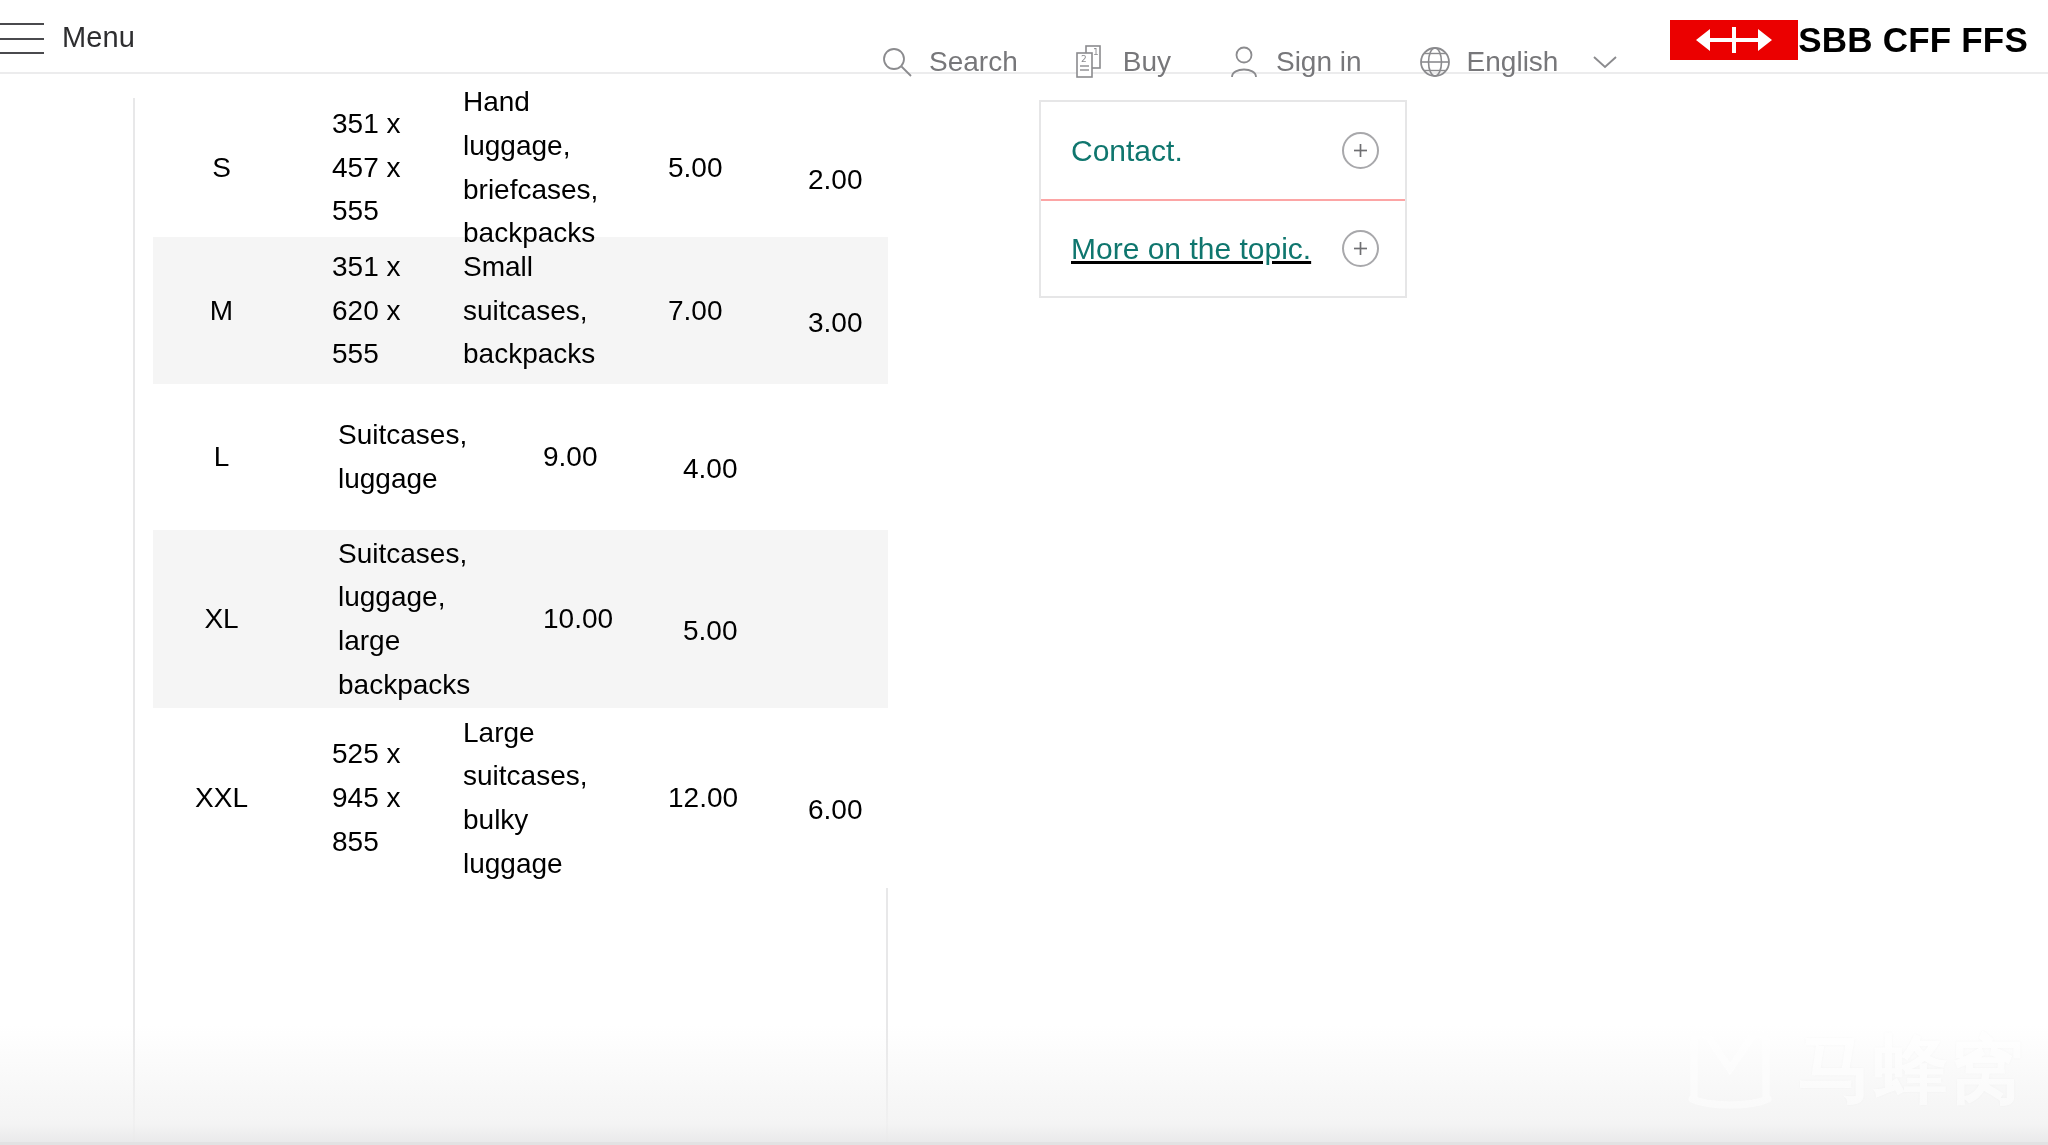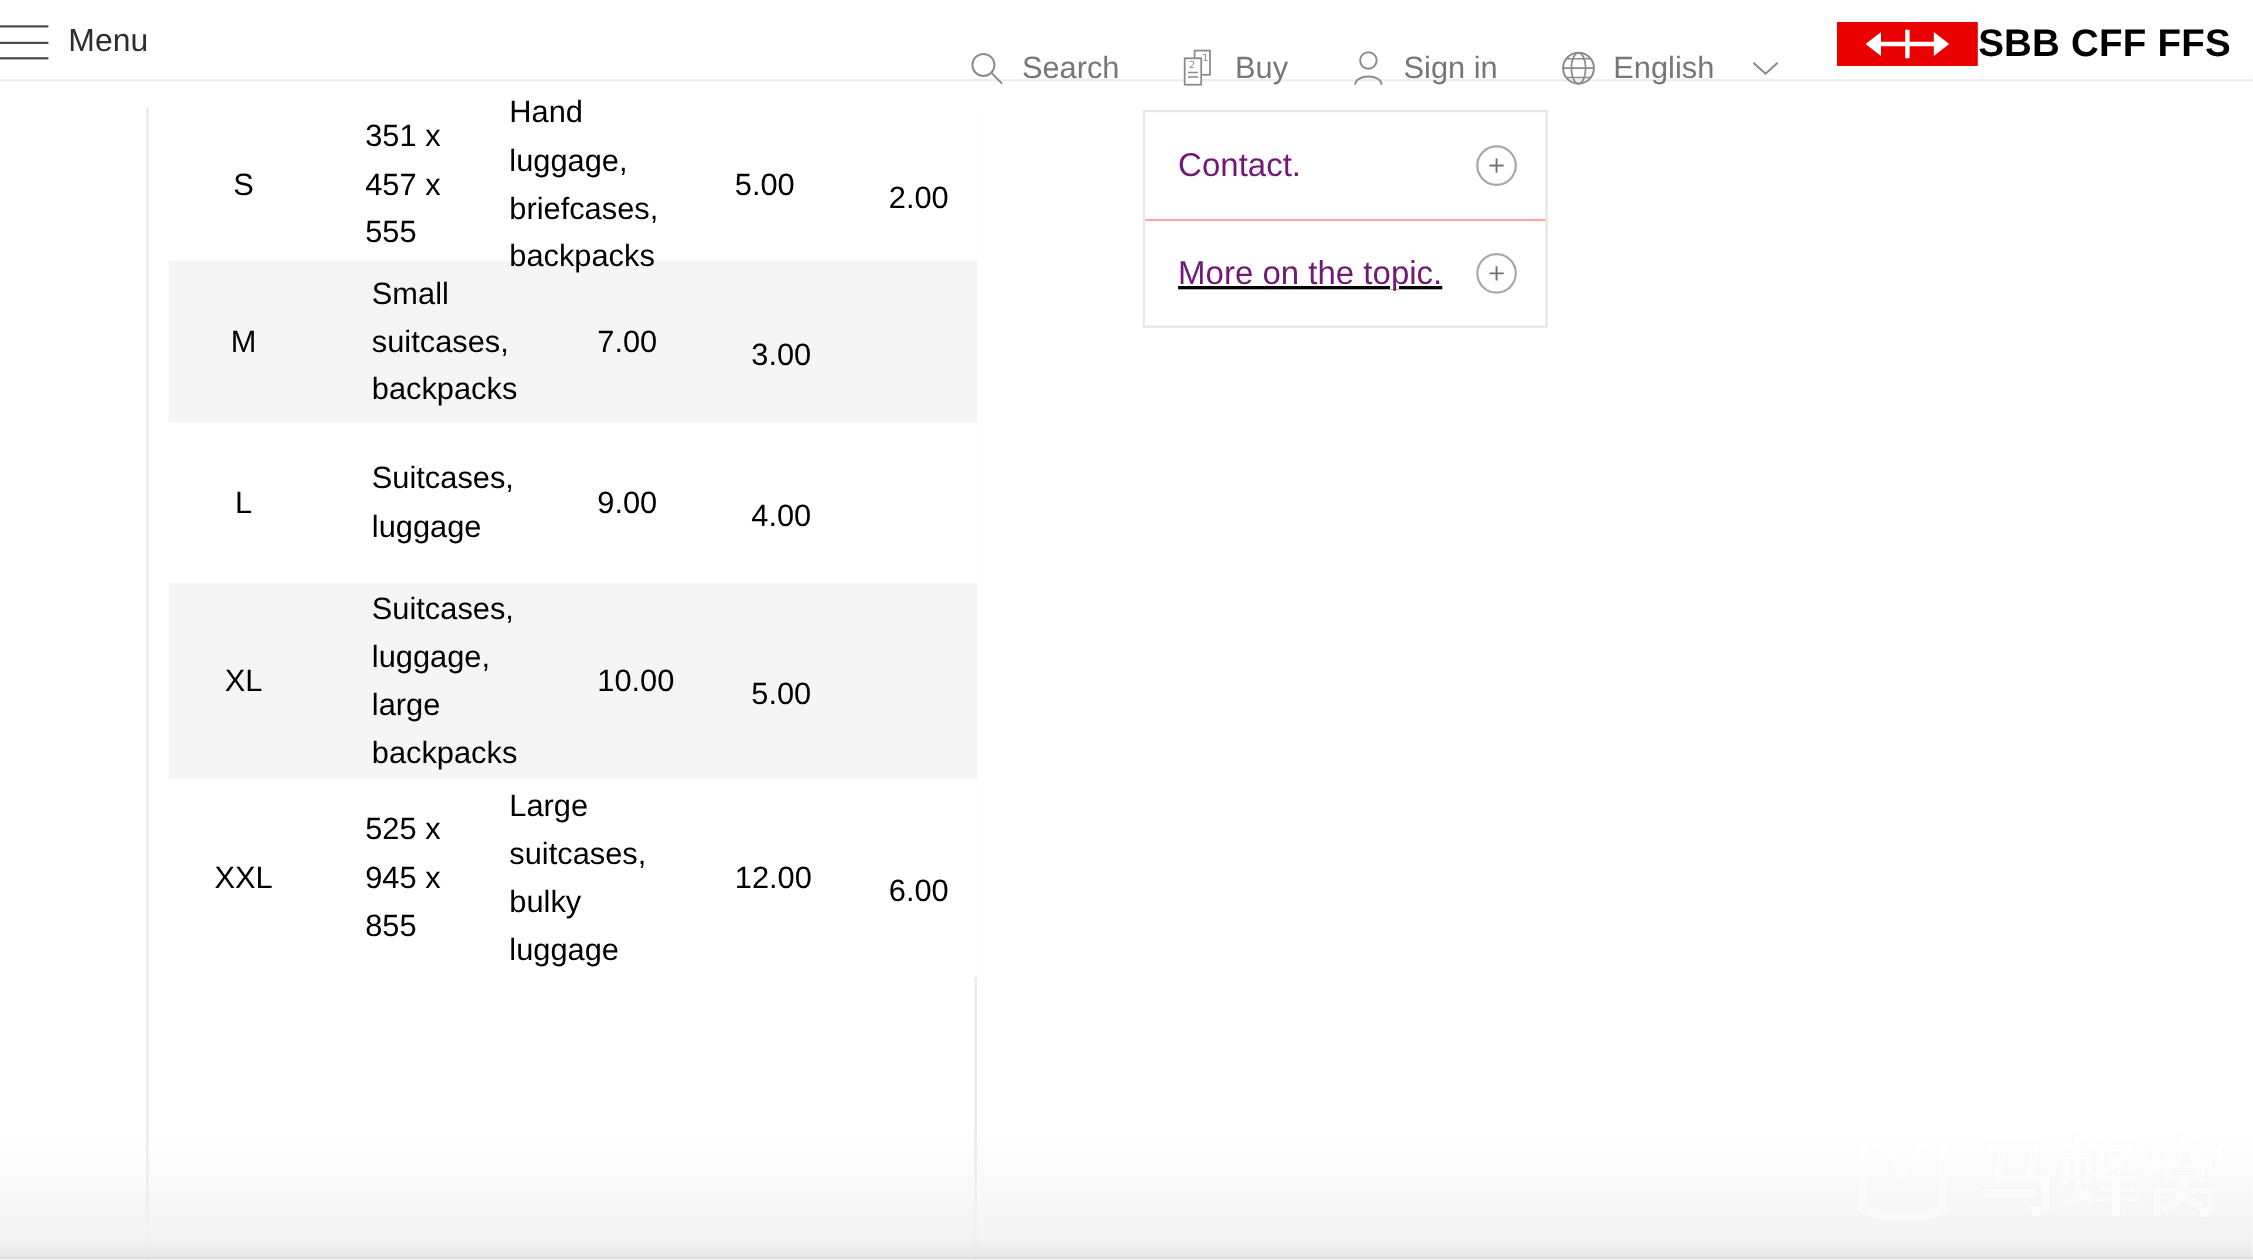--- a/index.html
+++ b/index.html
@@ -102,21 +102,21 @@
     background:#fff;
   }
   .acc-item{
     height:97px;
     display:flex;align-items:center;justify-content:space-between;
     padding:0 26px 0 30px;
     box-sizing:border-box;
     cursor:pointer;
   }
   .acc-item + .acc-item{border-top:2px solid #fca5a5;text-decoration:underline;}
-  .acc-label{font-size:30px;color:#701a75;}
+  .acc-label{font-size:30px;color:#0f766e;}
   .acc-plus{
     width:33px;height:33px;border-radius:50%;
     border:2px solid #a8a8ab;
     display:flex;align-items:center;justify-content:center;
     flex:none;
   }
 
   
   .watermark{
     position:absolute;right:22px;bottom:24px;
@@ -231,20 +231,21 @@
     <div class="trow" style="height:139px;">
       <div class="cell c-size">S</div>
       <div class="cell c-dim">351 x 457 x 555</div>
       <div class="cell c-desc">Hand luggage, briefcases, backpacks</div>
       <div class="cell c-p1">5.00</div>
       <div class="cell c-p2">2.00</div>
     </div>
 
     <div class="trow striped" style="height:147px;">
       <div class="cell c-size">M</div>
+      <div class="cell c-dim">351 x 620 x 555</div>
       <div class="cell c-desc">Small suitcases, backpacks</div>
       <div class="cell c-p1">7.00</div>
       <div class="cell c-p2">3.00</div>
     </div>
 
     <div class="trow" style="height:146px;">
       <div class="cell c-size">L</div>
       <div class="cell c-desc">Suitcases, luggage</div>
       <div class="cell c-p1">9.00</div>
       <div class="cell c-p2">4.00</div>

